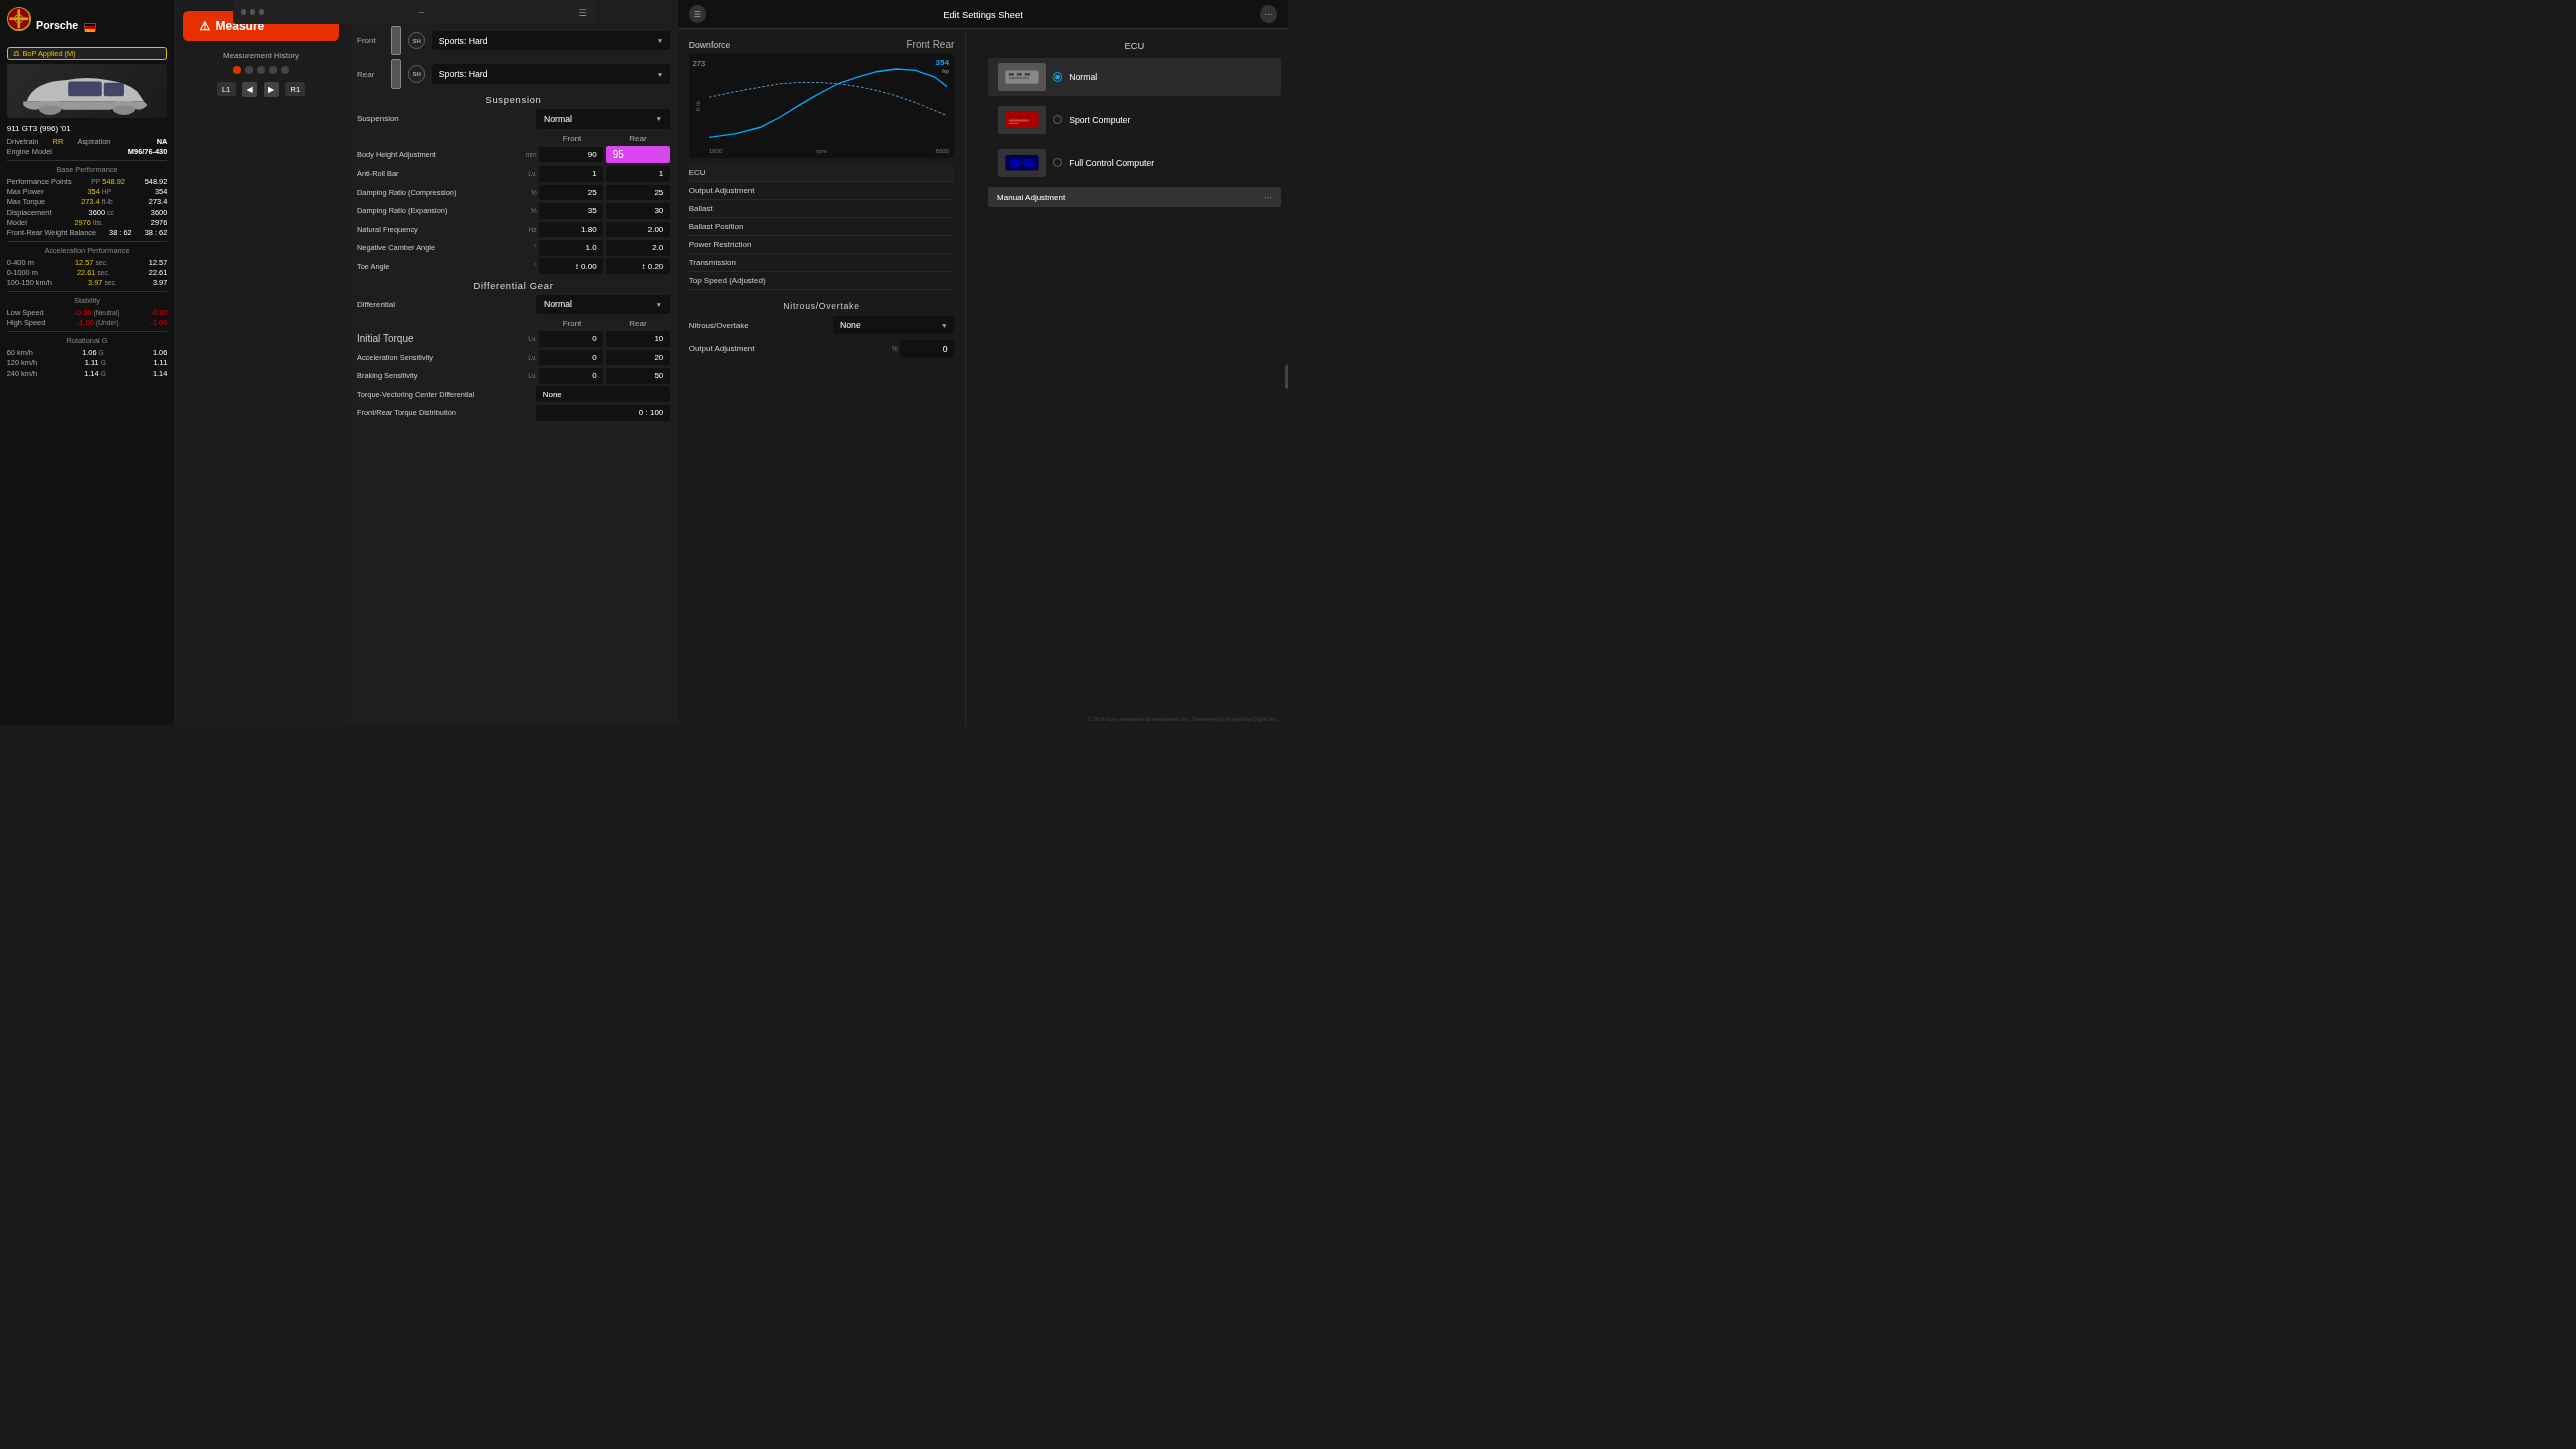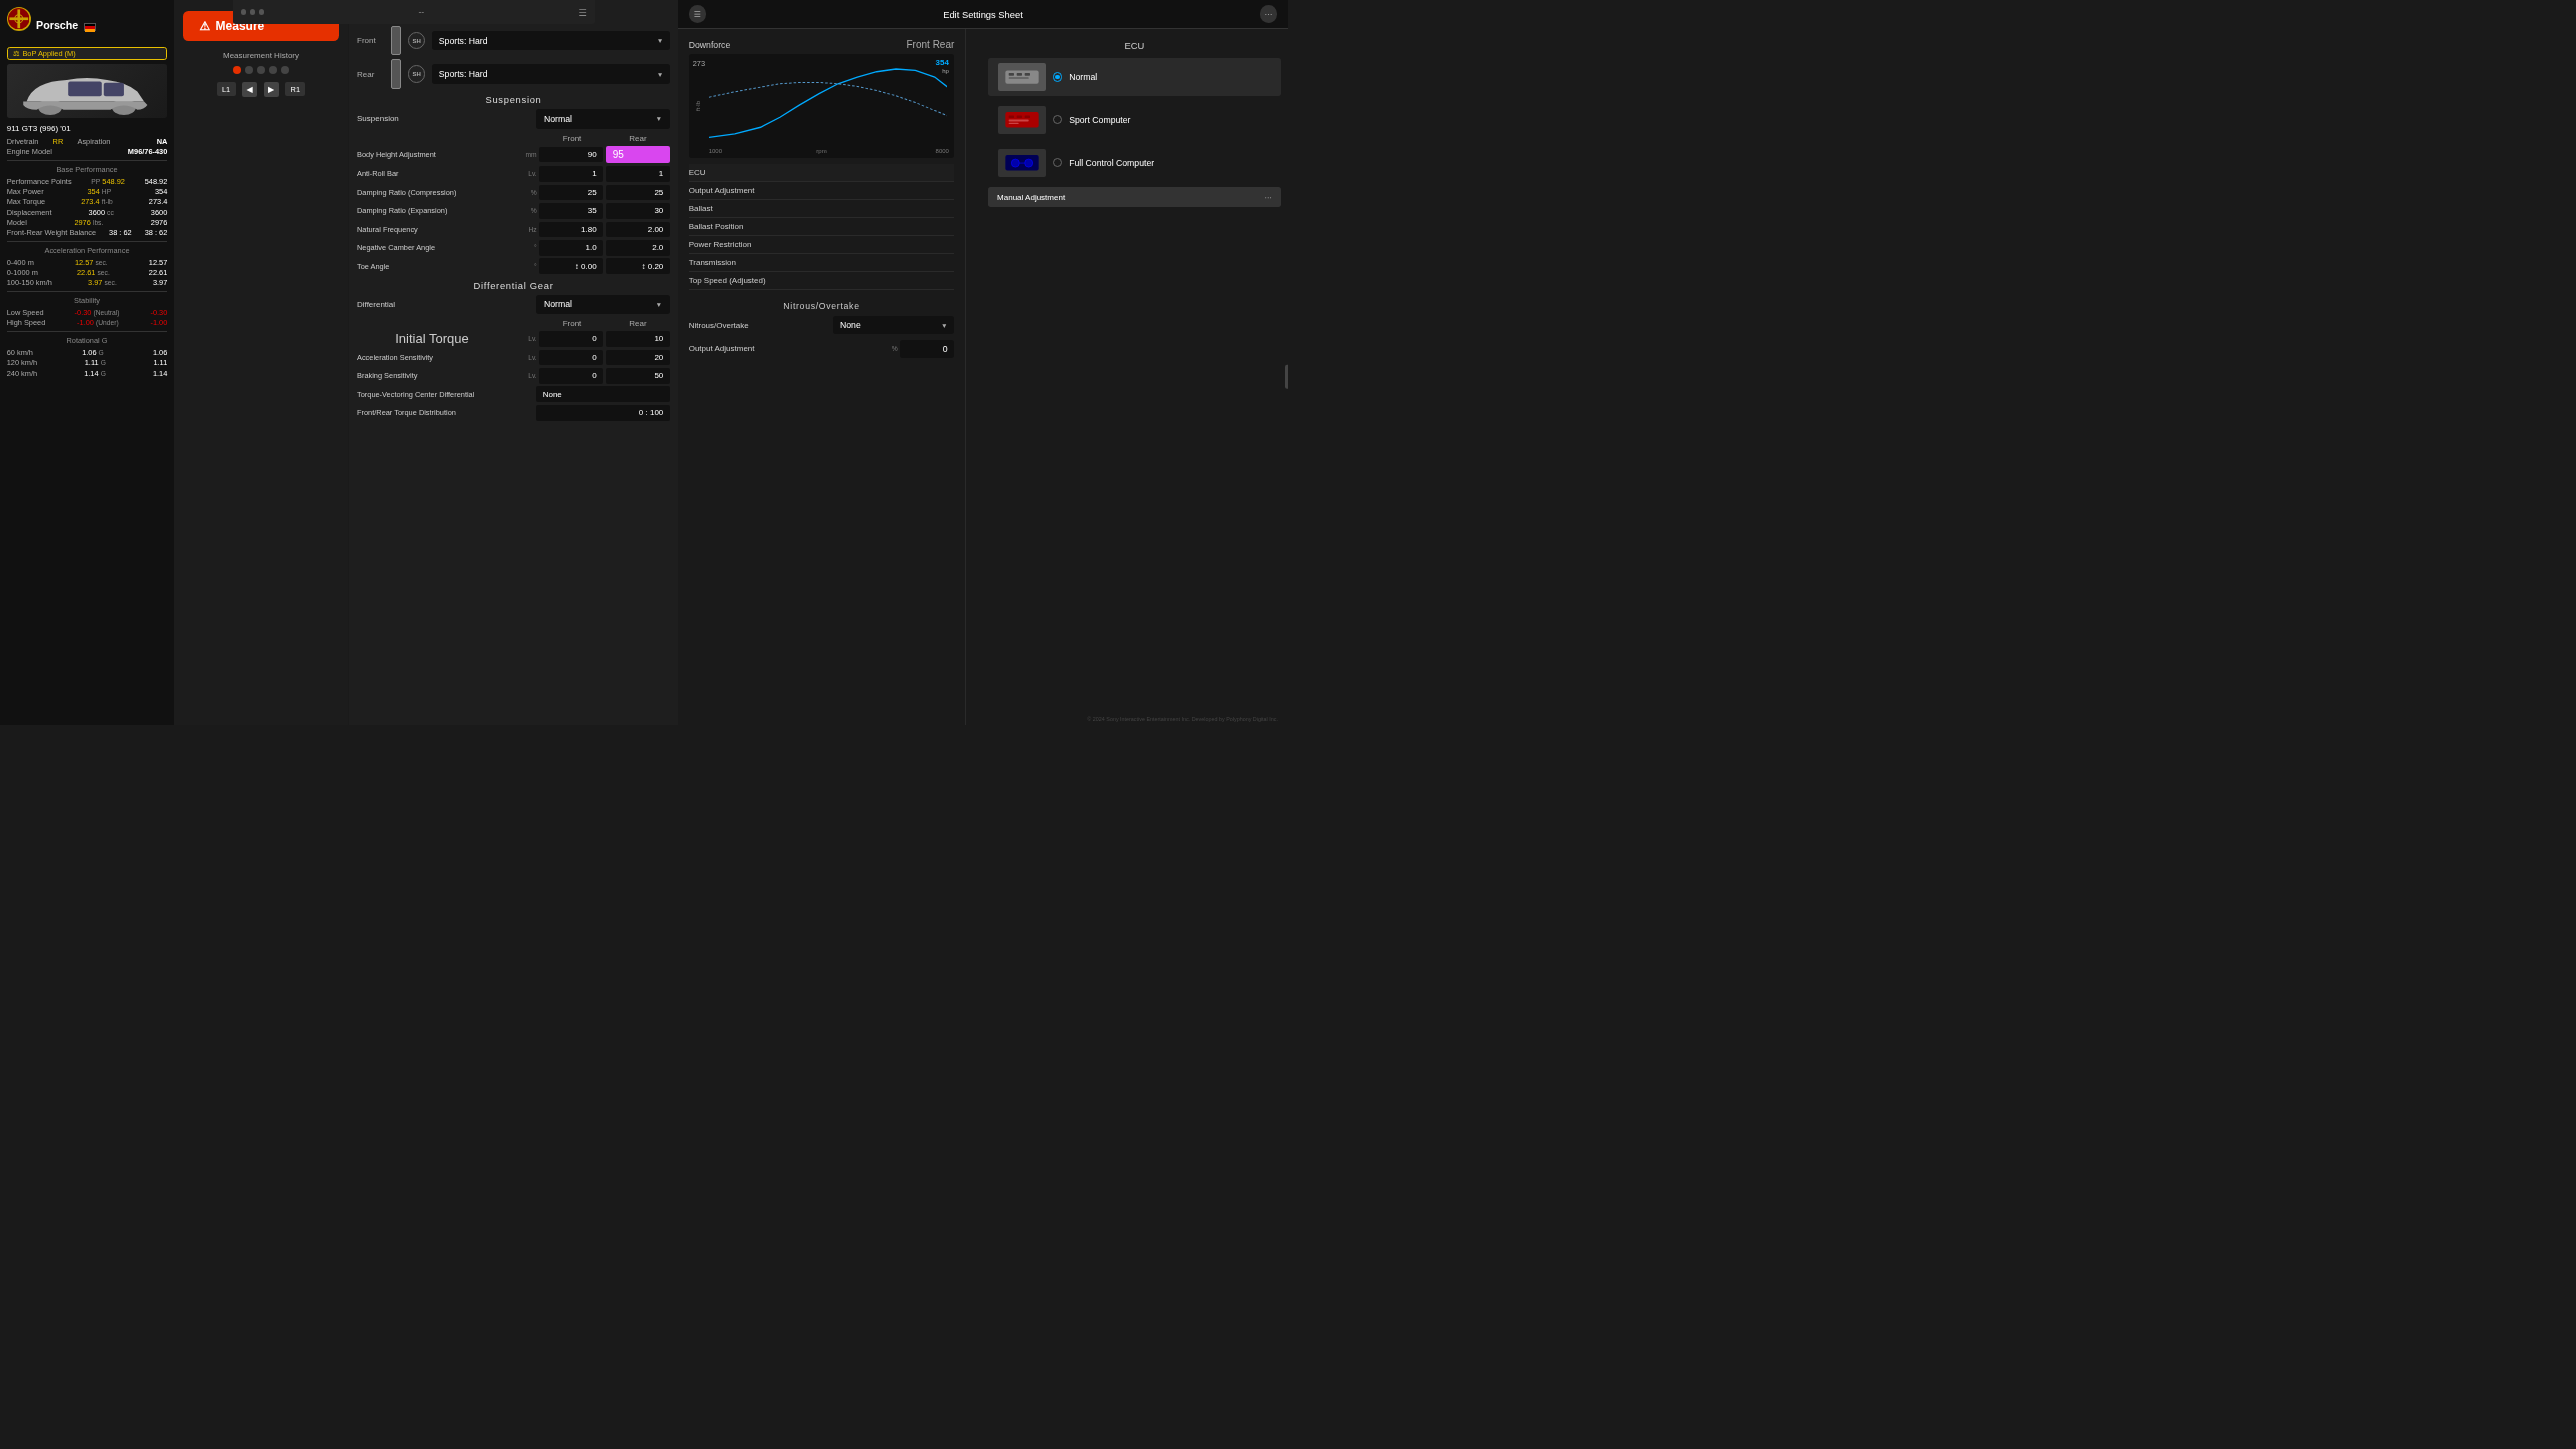--- a/index.html
+++ b/index.html
@@ -455,21 +455,21 @@
       </div>
 
       <div style="display:grid;grid-template-columns:1fr 27px 64px 64px;gap:2px;margin-bottom:2.7px;">
         <span></span>
           <span></span>
         <span style="text-align:center;color:#aaa;font-size:8px;">Front</span>
         <span style="text-align:center;color:#aaa;font-size:8px;">Rear</span>
       </div>
 
       <div class="adj-row2">
-        <span style="color:#ccc;font-size:13px;text-align:center;">Initial Torque</span>
+        <span style="color:#ccc;font-size:10px;">Initial Torque</span>
         <span style="color:#777;font-size:6.7px;text-align:right;">Lv.</span>
         <div style="background:#111;border-radius:2px;padding:3.4px 6.7px;text-align:right;font-size:8px;"><span>0</span></div>
         <div style="background:#111;border-radius:2px;padding:3.4px 6.7px;text-align:right;font-size:8px;"><span>10</span></div>
       </div>
 
       <div class="adj-row2">
         <span style="color:#ccc;font-size:7.4px;">Acceleration Sensitivity</span>
         <span style="color:#777;font-size:6.7px;text-align:right;">Lv.</span>
         <div style="background:#111;border-radius:2px;padding:3.4px 6.7px;text-align:right;font-size:8px;"><span>0</span></div>
         <div style="background:#111;border-radius:2px;padding:3.4px 6.7px;text-align:right;font-size:8px;"><span>20</span></div>

